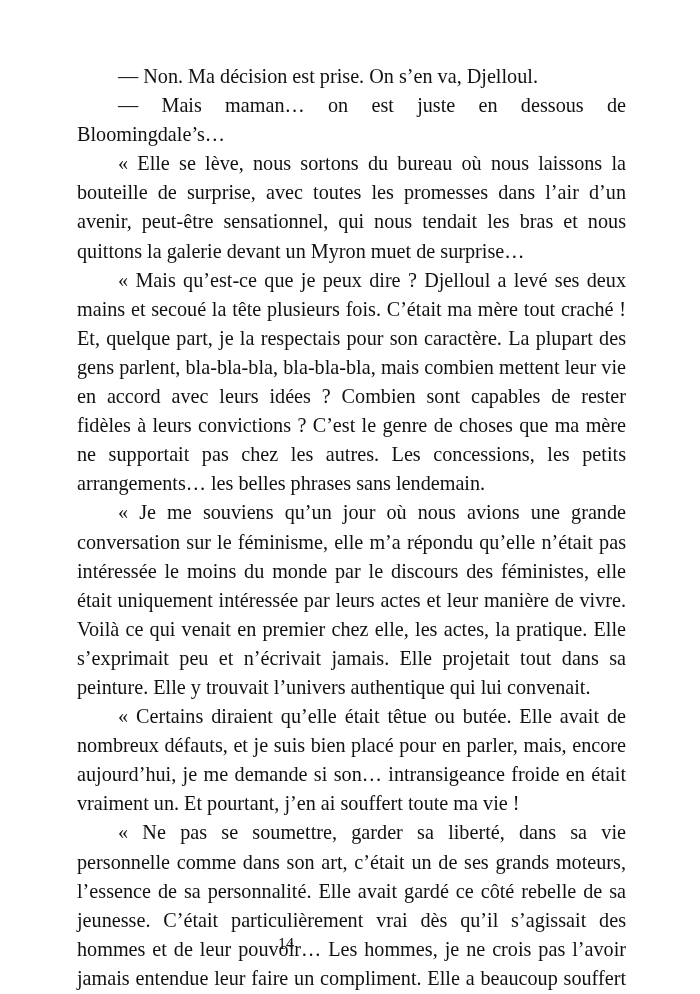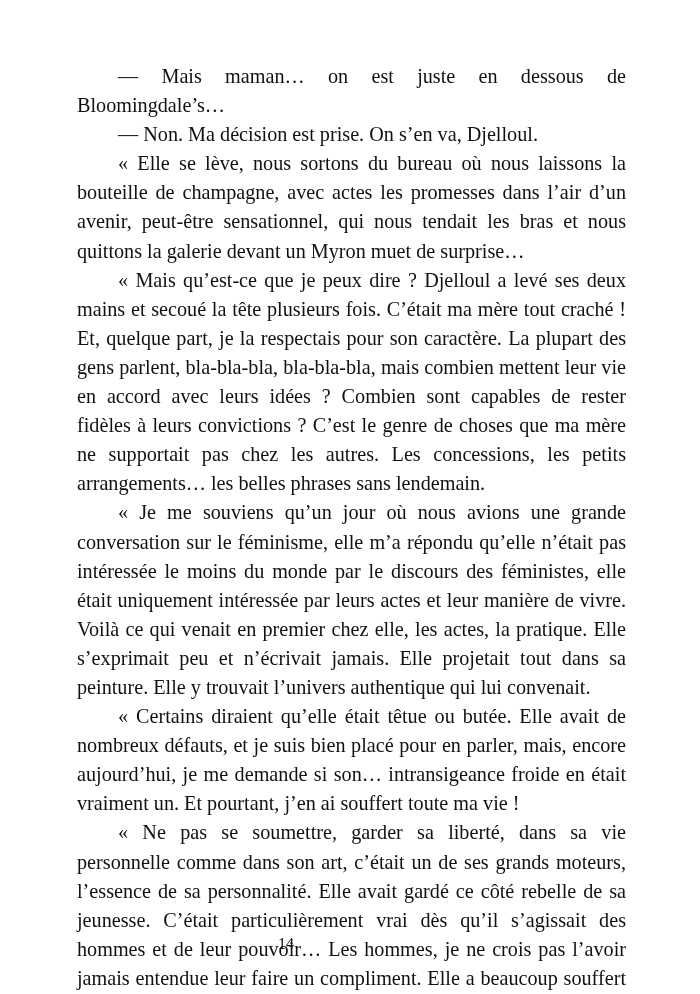--- a/index.html
+++ b/index.html
@@ -40,22 +40,22 @@
       text-align: center;
       font-family: "Liberation Serif", "DejaVu Serif", serif;
       font-size: 16px;
       color: #111111;
     }
   </style>
 </head>
 <body>
 
 <div class="page">
+  <p>— Non. Ma décision est prise. On s’en va, Djelloul.</p>
   <p>— Mais maman… on est juste en dessous de Bloomingdale’s…</p>
-  <p>— Non. Ma décision est prise. On s’en va, Djelloul.</p>
-  <p>« Elle se lève, nous sortons du bureau où nous laissons la bouteille de champagne, avec actes les promesses dans l’air d’un avenir, peut-être sensationnel, qui nous tendait les bras et nous quittons la galerie devant un Myron muet de surprise…</p>
+  <p>« Elle se lève, nous sortons du bureau où nous laissons la bouteille de surprise, avec toutes les promesses dans l’air d’un avenir, peut-être sensationnel, qui nous tendait les bras et nous quittons la galerie devant un Myron muet de surprise…</p>
   <p>« Mais qu’est-ce que je peux dire ? Djelloul a levé ses deux mains et secoué la tête plusieurs fois. C’était ma mère tout craché ! Et, quelque part, je la respectais pour son caractère. La plupart des gens parlent, bla-bla-bla, bla-bla-bla, mais combien mettent leur vie en accord avec leurs idées ? Combien sont capables de rester fidèles à leurs convictions ? C’est le genre de choses que ma mère ne supportait pas chez les autres. Les concessions, les petits arrangements… les belles phrases sans lendemain.</p>
   <p>« Je me souviens qu’un jour où nous avions une grande conversation sur le féminisme, elle m’a répondu qu’elle n’était pas intéressée le moins du monde par le discours des féministes, elle était uniquement intéressée par leurs actes et leur manière de vivre. Voilà ce qui venait en premier chez elle, les actes, la pratique. Elle s’exprimait peu et n’écrivait jamais. Elle projetait tout dans sa peinture. Elle y trouvait l’univers authentique qui lui convenait.</p>
   <p>« Certains diraient qu’elle était têtue ou butée. Elle avait de nombreux défauts, et je suis bien placé pour en parler, mais, encore aujourd’hui, je me demande si son… intransigeance froide en était vraiment un. Et pourtant, j’en ai souffert toute ma vie !</p>
   <p class="last-line-justify">« Ne pas se soumettre, garder sa liberté, dans sa vie personnelle comme dans son art, c’était un de ses grands moteurs, l’essence de sa personnalité. Elle avait gardé ce côté rebelle de sa jeunesse. C’était particulièrement vrai dès qu’il s’agissait des hommes et de leur pouvoir… Les hommes, je ne crois pas l’avoir jamais entendue leur faire un compliment. Elle a beaucoup souffert d’être une très jolie femme… Je</p>
 </div>
 
 <div class="page-number">14</div>
 
 </body></html>

